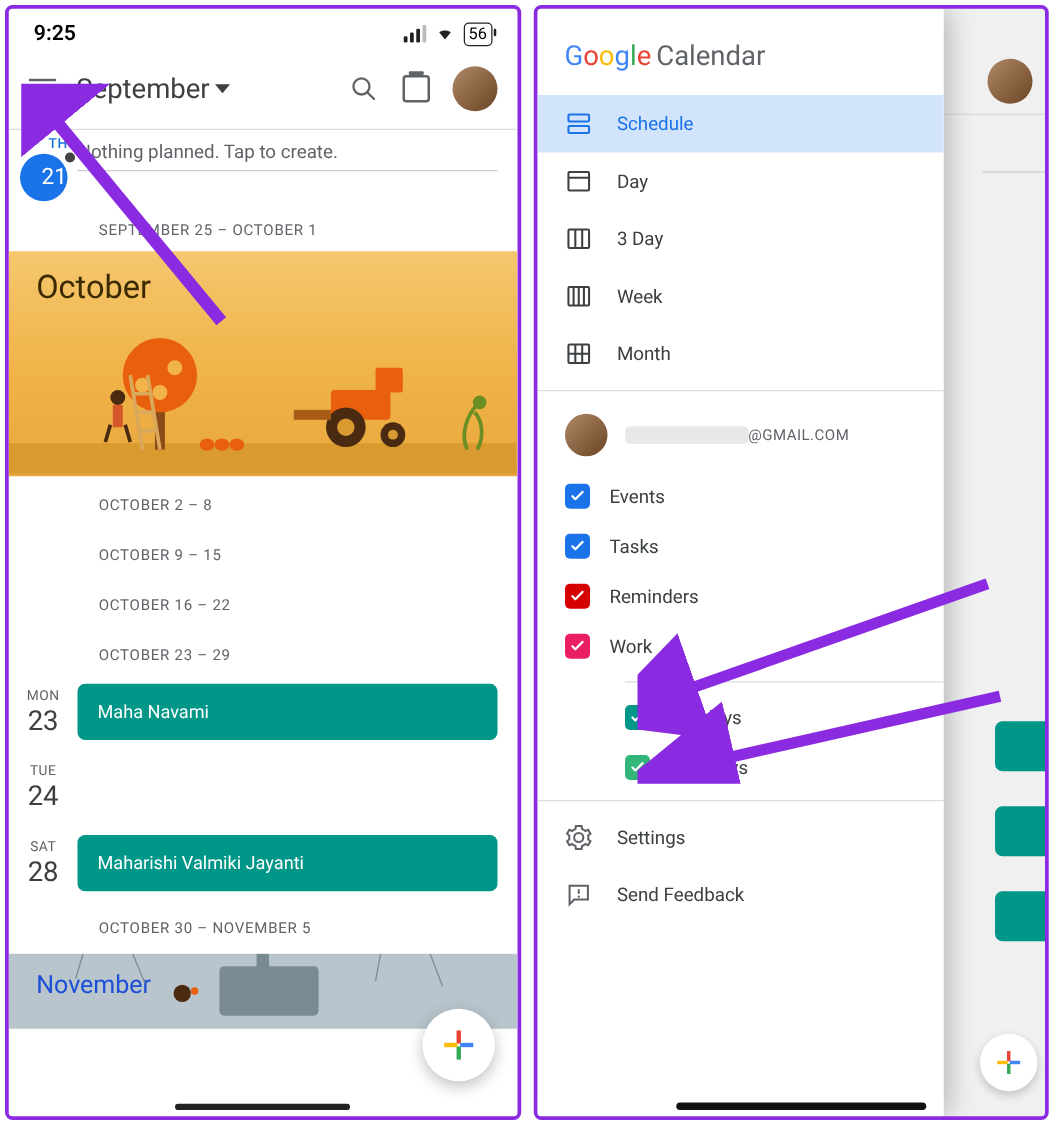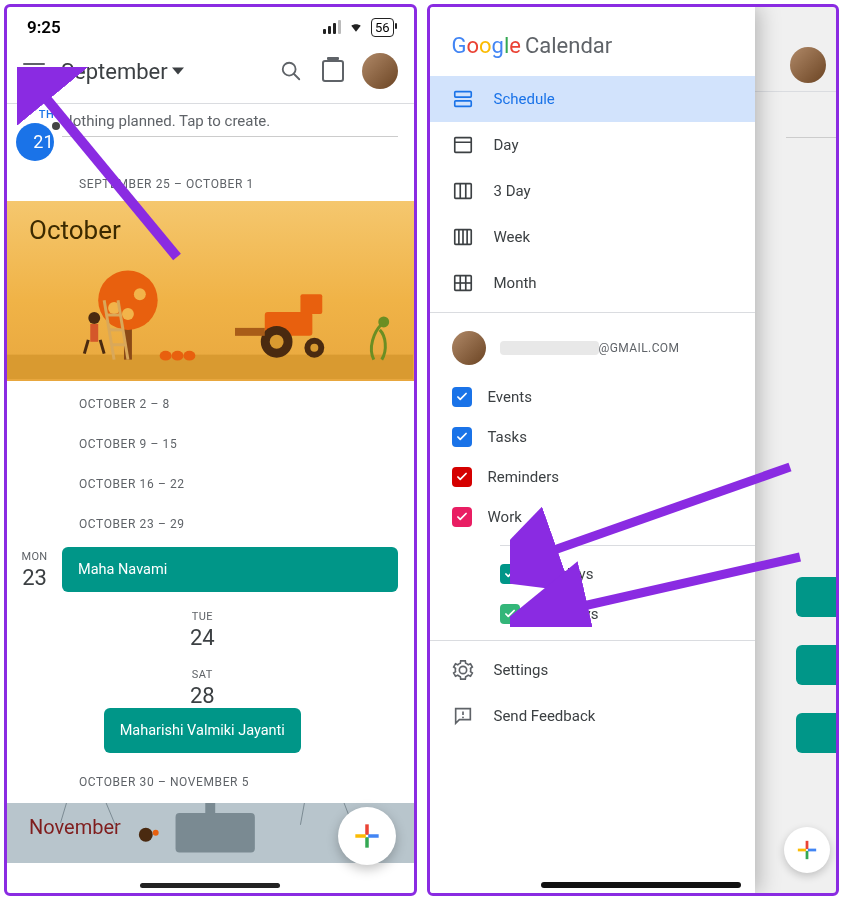--- a/index.html
+++ b/index.html
@@ -109,40 +109,40 @@
 
   .event-row { display:flex; align-items:center; padding:6px 16px 6px 0; }
   .event-left { width:55px; text-align:center; }
   .event-left .dow { font-size:11px; color:var(--gray-text); letter-spacing:0.4px;}
   .event-left .dnum { font-size:22px; color:#3c4043; font-weight:400; margin-top:2px;}
   .event-chip {
     flex:1; background:var(--teal); color:#fff;
     padding:14px 16px; border-radius:6px;
     font-size:14.5px; font-weight:400;
   }
-  .event-row + .event-row { margin-top:6px;flex-direction:column;}
+  .event-row + .event-row { margin-top:6px;}
 
   
   .fab {
     position:absolute; bottom:28px; right:18px;
     width:58px; height:58px; border-radius:50%;
     background:#fff; box-shadow:0 4px 12px rgba(0,0,0,0.25);
     display:flex; align-items:center; justify-content:center;
     cursor:pointer;
   }
   .google-plus { width:28px; height:28px; }
 
   .bottom-handle {
     position:absolute; bottom:5px; left:50%; transform:translateX(-50%);
     width:140px; height:5px; background:#222; border-radius:3px;
   }
 
   
   .nov-banner { height:60px; background:#b8c5cc; position:relative; padding:12px 22px; margin-top:4px;}
-  .nov-banner .title { font-size:20px; color:#7f1d1d; }
+  .nov-banner .title { font-size:20px; color:#1d4ed8; }
 
   
   .arrow-anno { position:absolute; pointer-events:none; z-index:100; }
 
   
   .drawer {
     position:absolute; left:0; top:0; bottom:0;
     width:80%; background:#fff;
     box-shadow:4px 0 20px rgba(0,0,0,0.25);
     display:flex; flex-direction:column;

